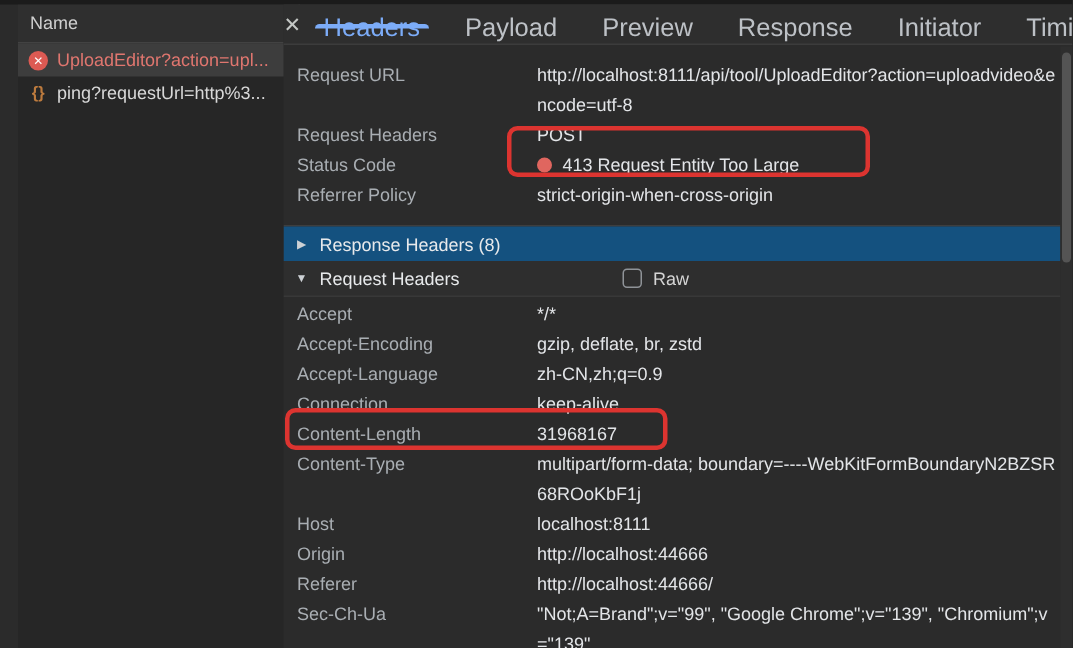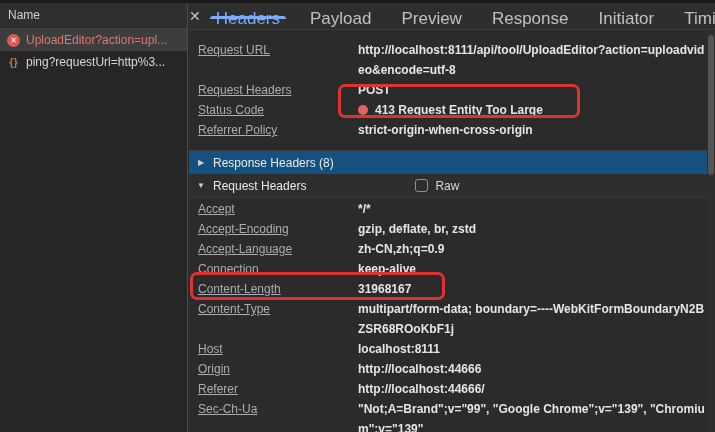--- a/index.html
+++ b/index.html
@@ -5,21 +5,21 @@
   * { margin:0; padding:0; box-sizing:border-box; }
   html,body { width:715px; height:432px; }
   body {
     font-family:"Liberation Sans","DejaVu Sans",sans-serif;
     font-size:12px; background:#282828; color:#dfe1e4; overflow:hidden;
   }
   .screen { position:relative; width:715px; height:432px; background:#2b2b2b; }
   .top-strip { position:absolute; left:0; top:0; width:715px; height:3px; background:#1b1b1b; }
 
   
-  .sidebar { position:absolute; left:0; top:3px; width:188px; height:429px;
+  .sidebar { position:absolute; left:12px; top:3px; width:188px; height:429px;
              background:#262626; border-right:1px solid #4b4b4b; overflow:hidden; }
   .sidebar-header { height:26px; line-height:25px; background:#2f2f2f;
                     border-bottom:1px solid #424242; padding-left:8px; color:#cfcfcf; }
   .req-row { height:22px; display:flex; align-items:center; gap:6px; padding-left:7px;
              white-space:nowrap; overflow:hidden; cursor:default; }
   .req-row.selected { background:#3d3d3d; }
   .req-row .label { overflow:hidden; text-overflow:clip; }
   .req-row.error .label { color:#e0766f;text-align:right; }
   .req-row.normal .label { color:#d8d8d8; }
   .err-icon { width:13px; height:13px; min-width:13px; border-radius:50%; background:#dd5a53;
@@ -34,22 +34,22 @@
                color:#c4c7c5; font-size:14px; cursor:pointer; }
   .tab { display:flex; align-items:center; padding:0 2px; margin:16px 13px; color:#bdc1c6;
          position:relative; cursor:pointer; font-size:17px; }
   .tab.active { color:#7cacf8; }
   .tab.active::after { content:""; position:absolute; left:-4px; right:-4px; bottom:0;
                        height:3px; background:#7cacf8; border-radius:3px 3px 0 0; }
 
   .content { position:absolute; left:0; right:8px; top:28px; bottom:0; overflow:hidden; padding-top:9px; }
 
   .kv-row { display:flex; line-height:20px; }
-  .kv-row .k { width:169px; min-width:169px; padding-left:9px; color:#a9aeb3;text-decoration:underline; }
-  .kv-row .v { flex:1; color:#e3e5e8; word-break:break-all;font-weight:bold; }
+  .kv-row .k { width:169px; min-width:169px; padding-left:9px; color:#a9aeb3; }
+  .kv-row .v { flex:1; color:#e3e5e8; word-break:break-all; }
   .status-dot { display:inline-block; width:10px; height:10px; border-radius:50%;
                 background:#e0665f; margin-right:7px; vertical-align:-1px; }
 
   .divider { height:1px; background:#3e3e3e; margin-top:10px; }
   .section-bar { height:23px; display:flex; align-items:center; gap:7px;
                  padding-left:7px; color:#e7e9eb; cursor:pointer; }
   .section-bar.blue { background:#14517f; }
   .section-bar.gray { height:24px; background:#2e2e2e; border-bottom:1px solid #383838; }
   .tri { font-size:8px; color:#cdd1d5; width:10px; text-align:center; }
   .raw-wrap { display:flex; align-items:center; gap:7px; margin-left:102px; color:#d5d5d5;justify-content:space-between; }

